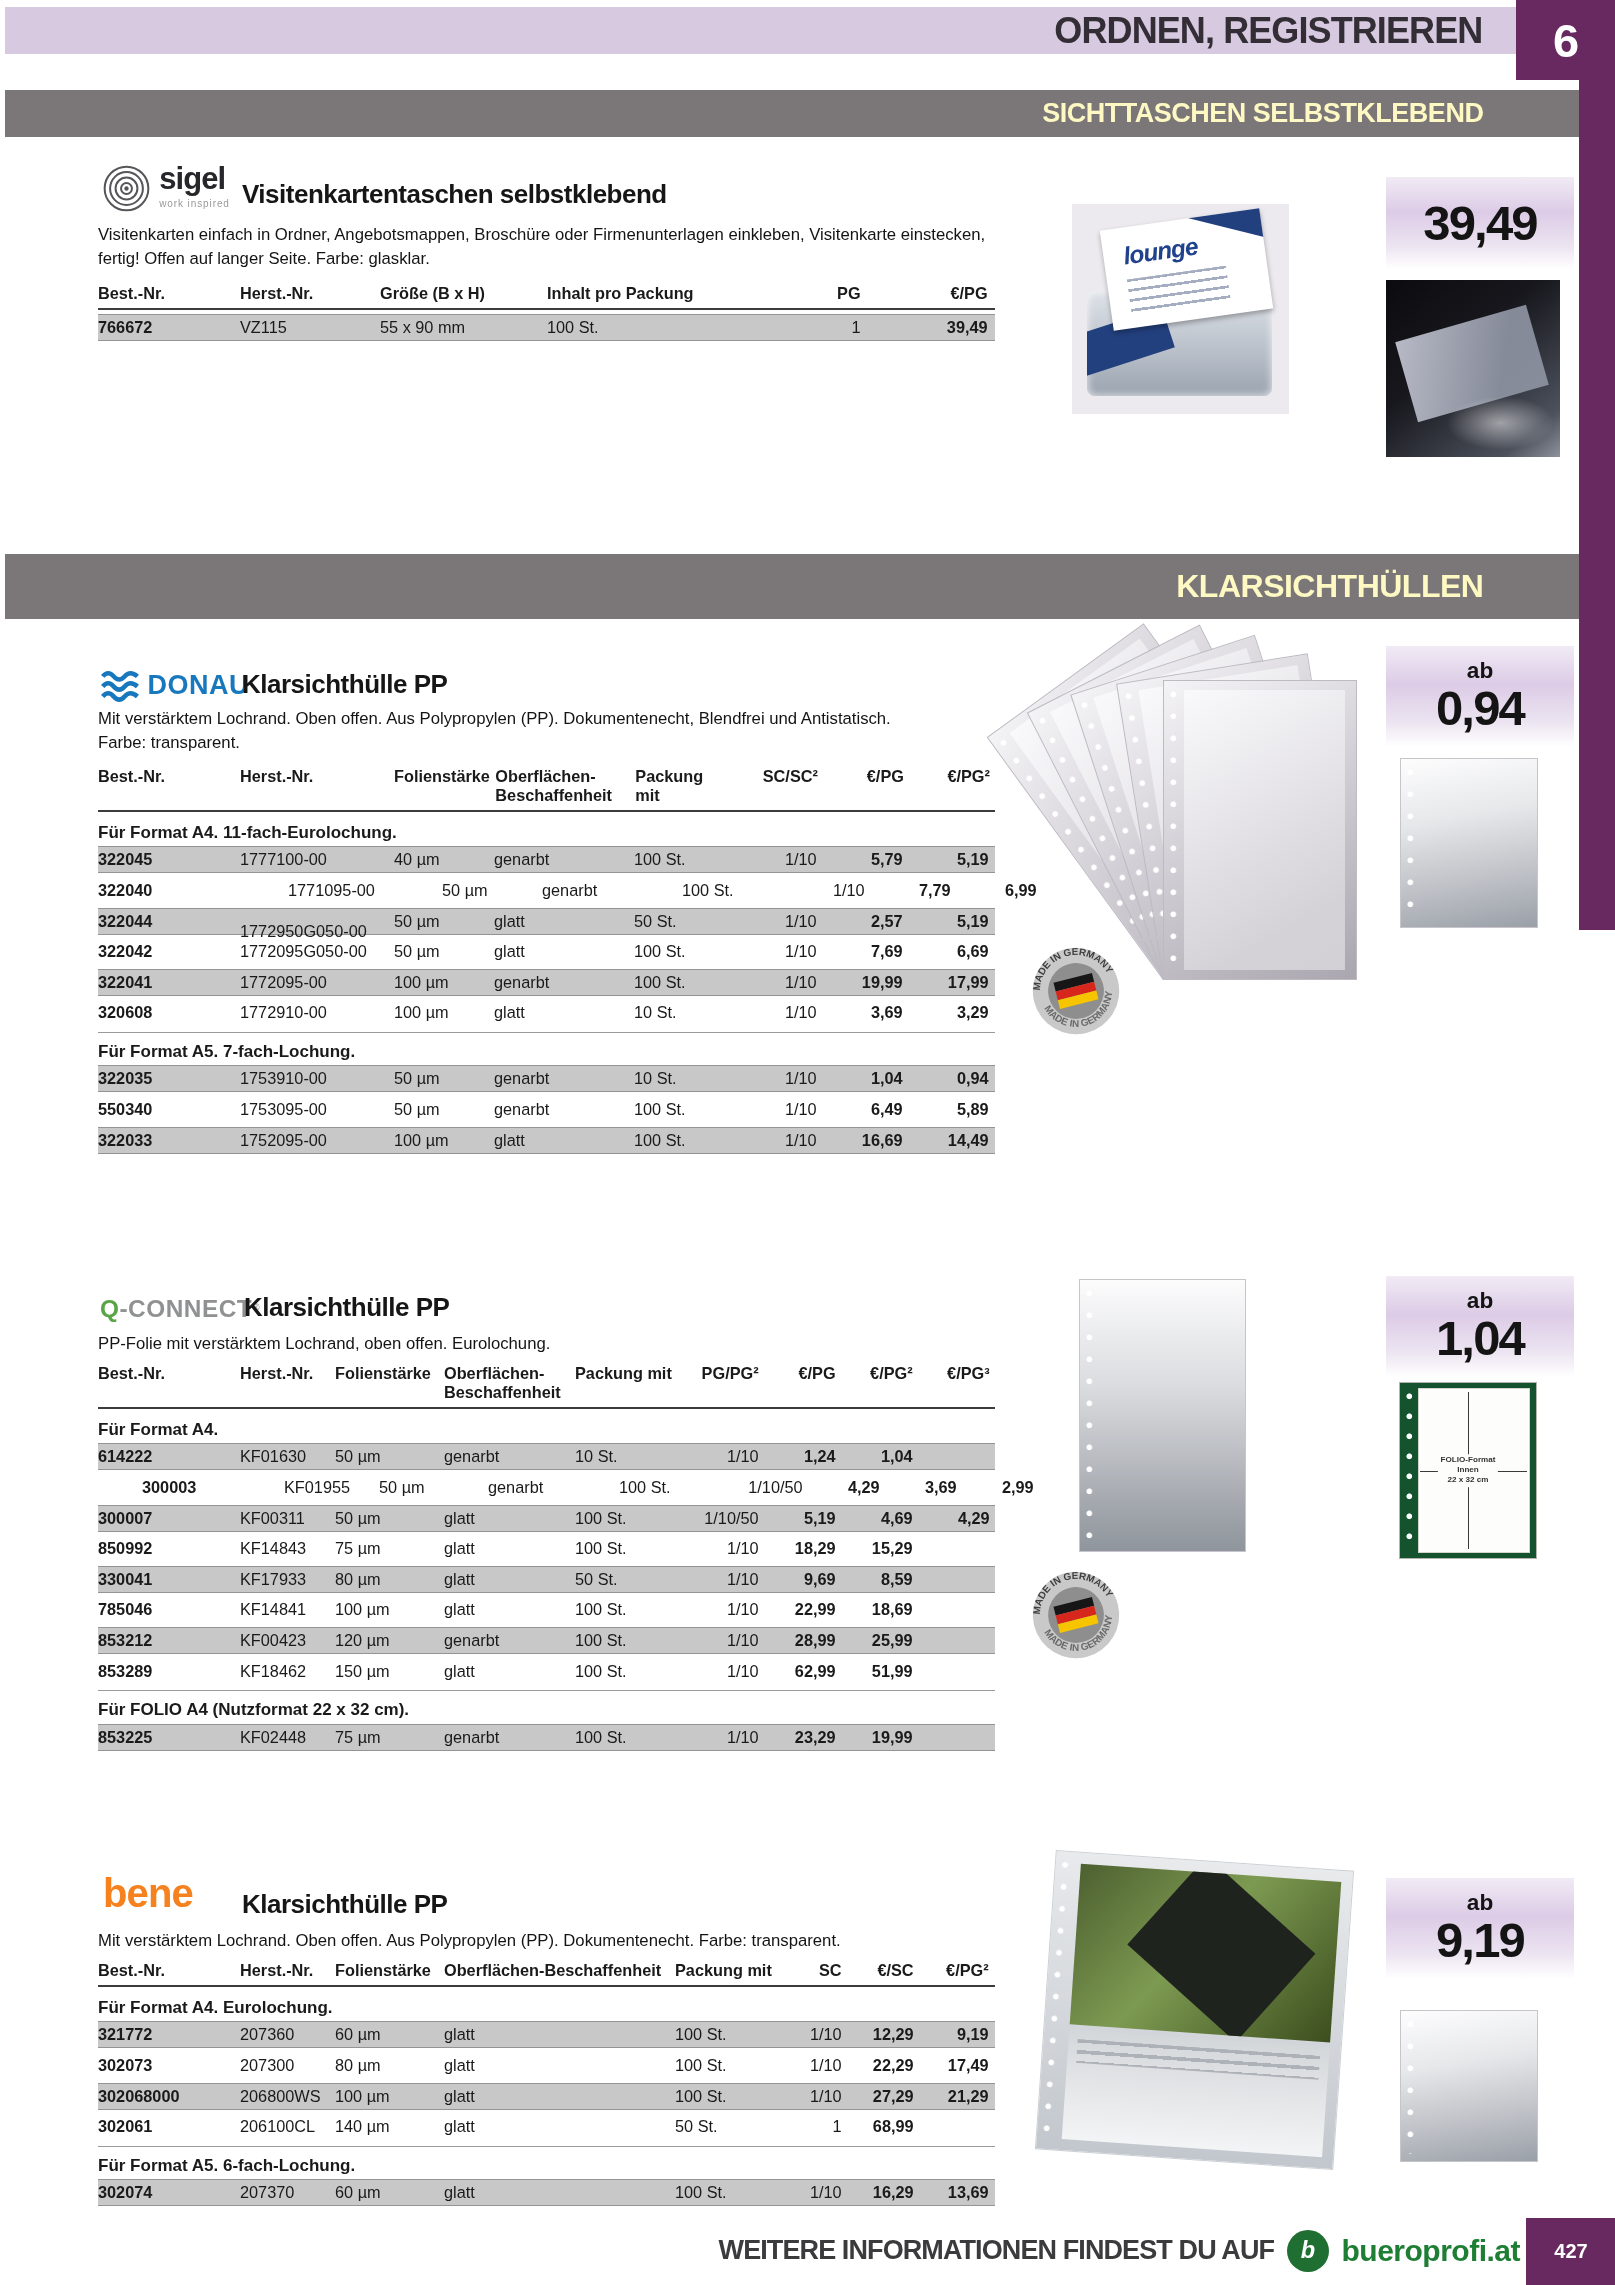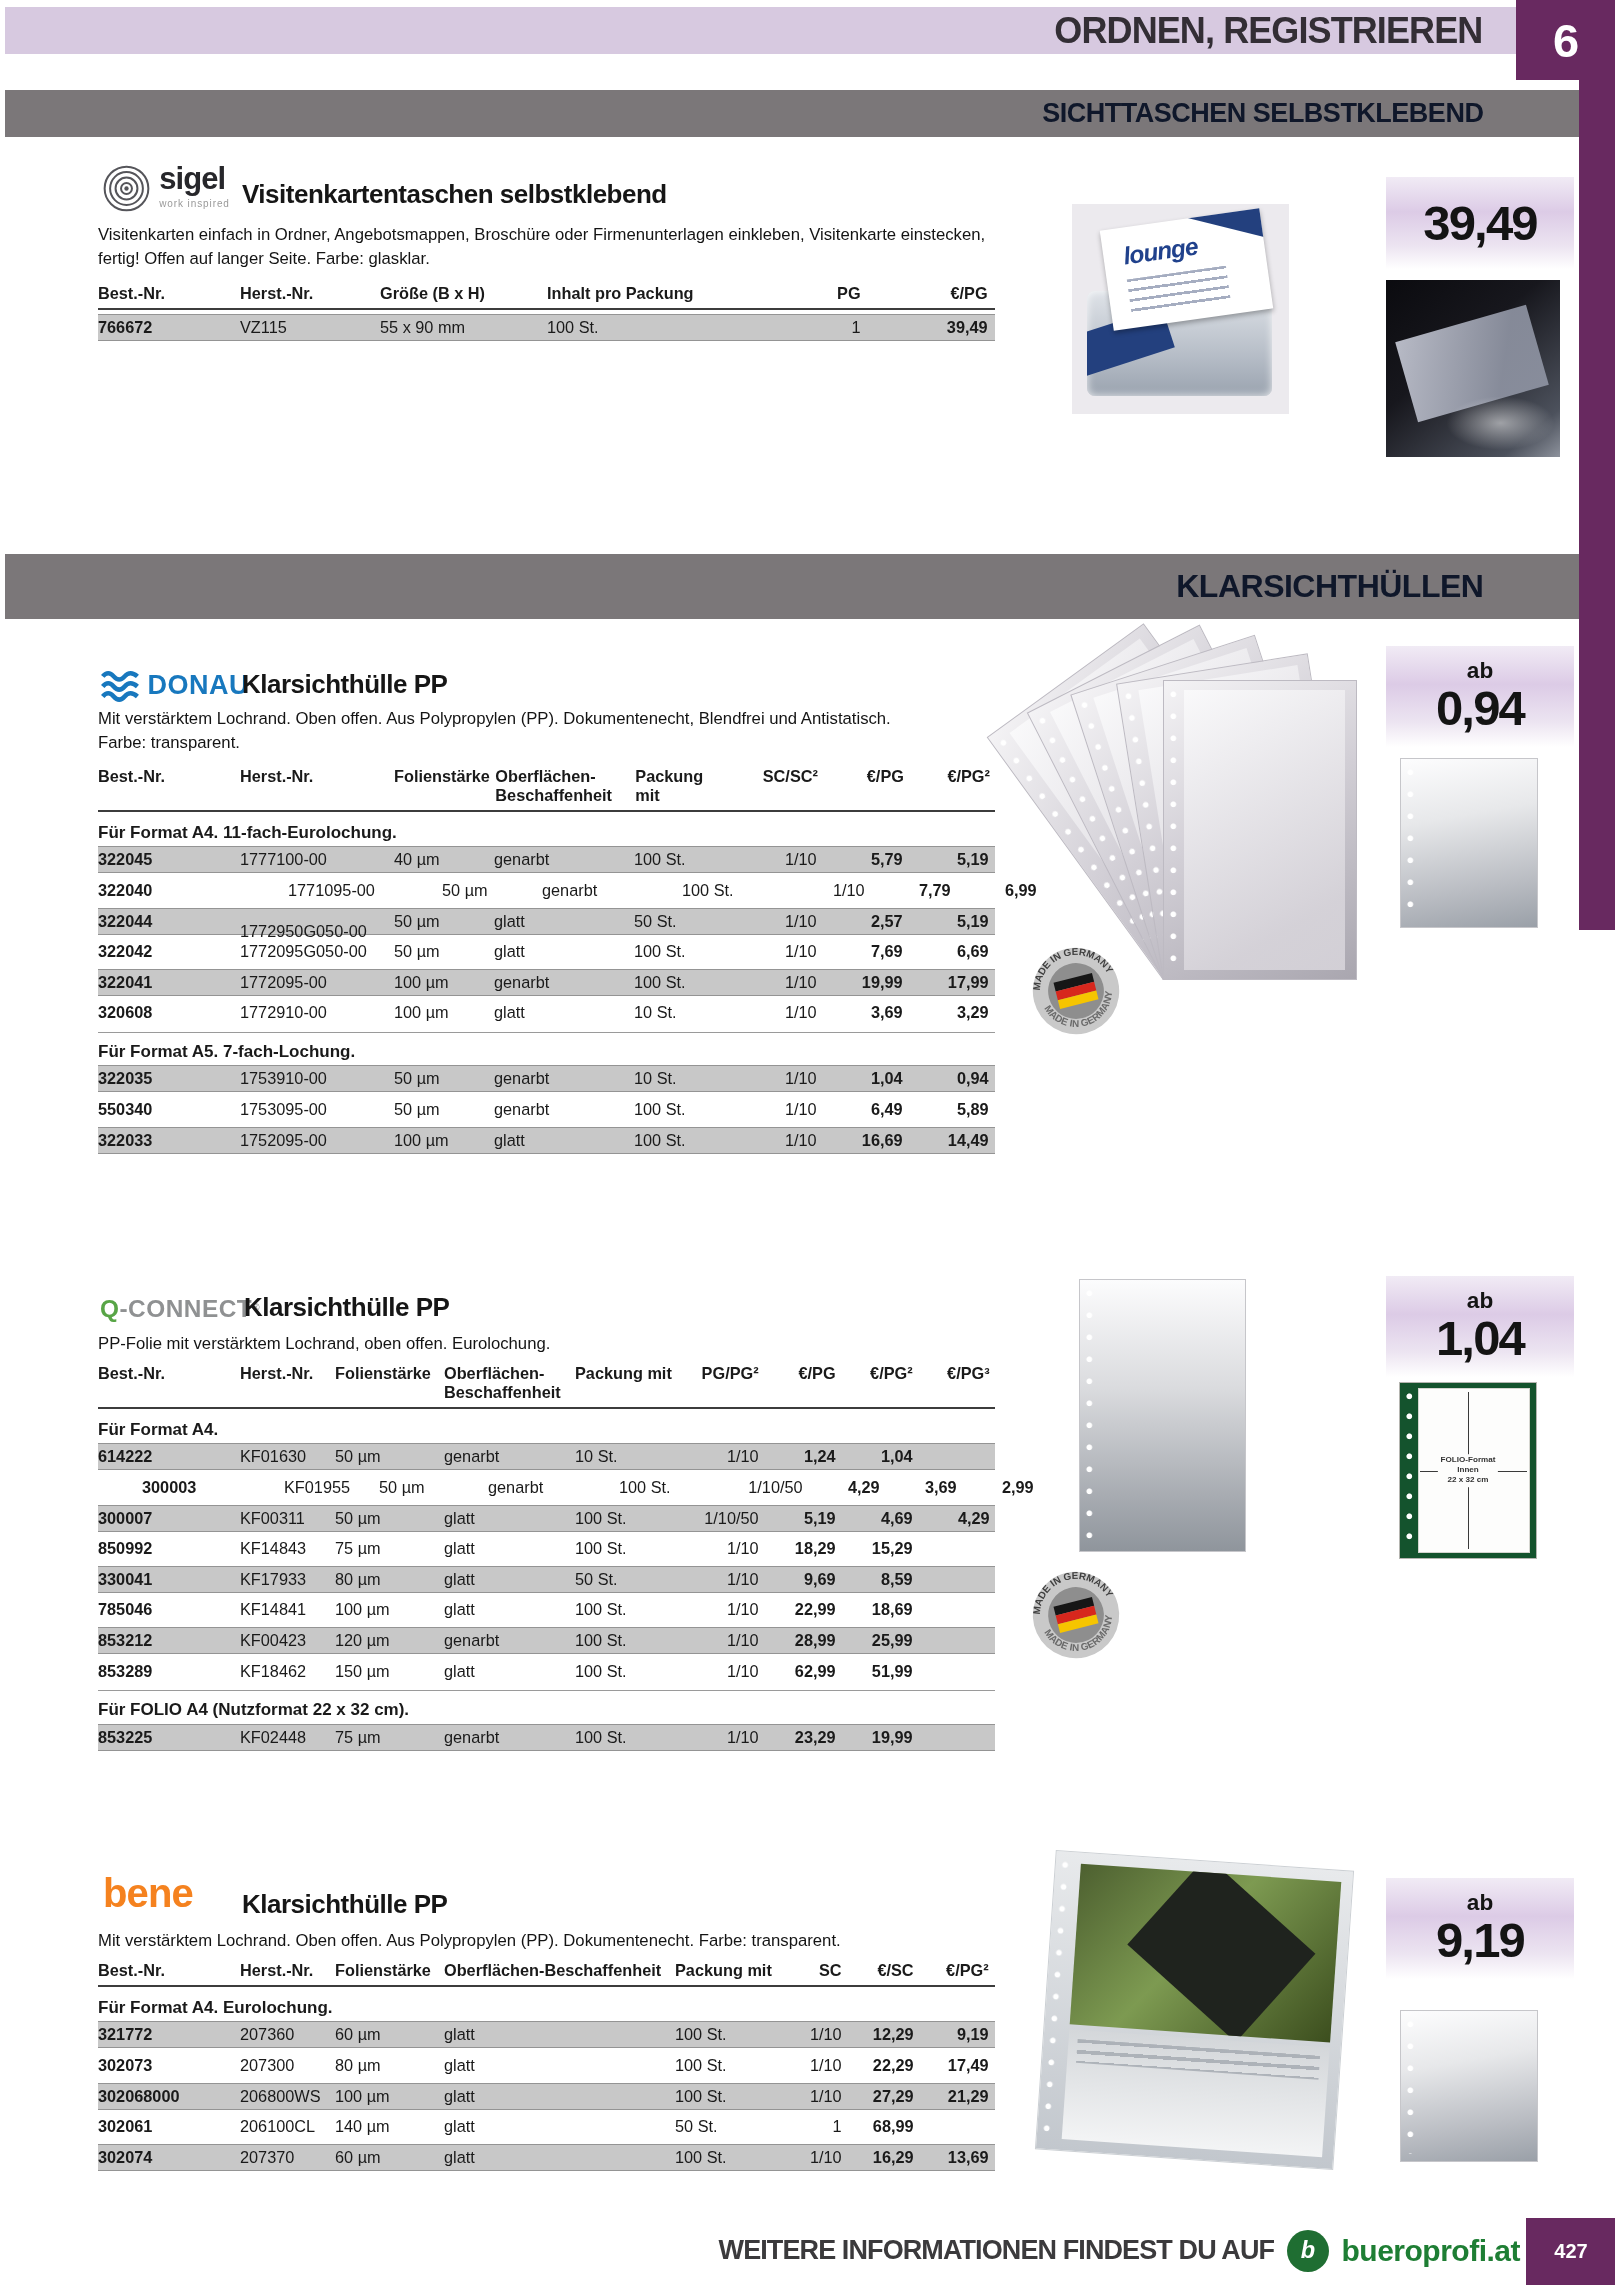--- a/index.html
+++ b/index.html
@@ -12,21 +12,21 @@
   .chapter-band {
     position:absolute; left:5.4px; top:7.2px; width:1511px; height:47px;
     background:#d7c9e0; text-align:right; line-height:47px; padding-right:34px;
     font-size:36px; font-weight:700; color:#332e35; letter-spacing:-0.9px;
   }
   .chapter-num-box {
     position:absolute; left:1516px; top:0; width:100px; height:80px; background:#682960;
     color:#fff; font-size:47px; font-weight:700; display:flex; align-items:center; justify-content:center;
   }
   .band {
-    position:absolute; left:5.4px; width:1574px; background:#7b7779; color:#0f172a;
+    position:absolute; left:5.4px; width:1574px; background:#7b7779; color:#fef9c3;
     font-weight:700; text-align:right;
   }
   .band1 { top:90px; height:47px; font-size:27px; line-height:47px; padding-right:96px; letter-spacing:-0.5px; }
   .band2 { top:554px; height:65px; font-size:32px; line-height:65px; padding-right:96px; letter-spacing:-0.5px; }
   .purple-col { position:absolute; left:1579px; top:80px; width:36px; height:850px; background:#682960; }
 
   
   .sec-title { position:absolute; font-size:26px; font-weight:700; color:#161616; letter-spacing:-0.5px; }
   .desc { position:absolute; left:98px; width:905px; font-size:16.7px; line-height:24.4px; color:#141414; white-space:pre-line; }
 
@@ -568,20 +568,21 @@
       <div class="trow">
         <span class="tcell b" style="flex: 0 0 142px; text-align: left;">302061</span>
         <span class="tcell" style="flex: 0 0 95px; text-align: left;">206100CL</span>
         <span class="tcell" style="flex: 0 0 109px; text-align: left;">140 µm</span>
         <span class="tcell" style="flex: 0 0 231px; text-align: left;">glatt</span>
         <span class="tcell" style="flex: 0 0 104px; text-align: left;">50 St.</span>
         <span class="tcell" style="flex: 0 0 68px; text-align: right;">1</span>
         <span class="tcell b" style="flex: 0 0 72px; text-align: right;">68,99</span>
         <span class="tcell b" style="flex: 0 0 75px; text-align: right;"></span>
       </div>
+      <div class="tsub">Für Format A5. 6-fach-Lochung.</div>
       <div class="trow shaded">
         <span class="tcell b" style="flex: 0 0 142px; text-align: left;">302074</span>
         <span class="tcell" style="flex: 0 0 95px; text-align: left;">207370</span>
         <span class="tcell" style="flex: 0 0 109px; text-align: left;">60 µm</span>
         <span class="tcell" style="flex: 0 0 231px; text-align: left;">glatt</span>
         <span class="tcell" style="flex: 0 0 104px; text-align: left;">100 St.</span>
         <span class="tcell" style="flex: 0 0 68px; text-align: right;">1/10</span>
         <span class="tcell b" style="flex: 0 0 72px; text-align: right;">16,29</span>
         <span class="tcell b" style="flex: 0 0 75px; text-align: right;">13,69</span>
       </div>

